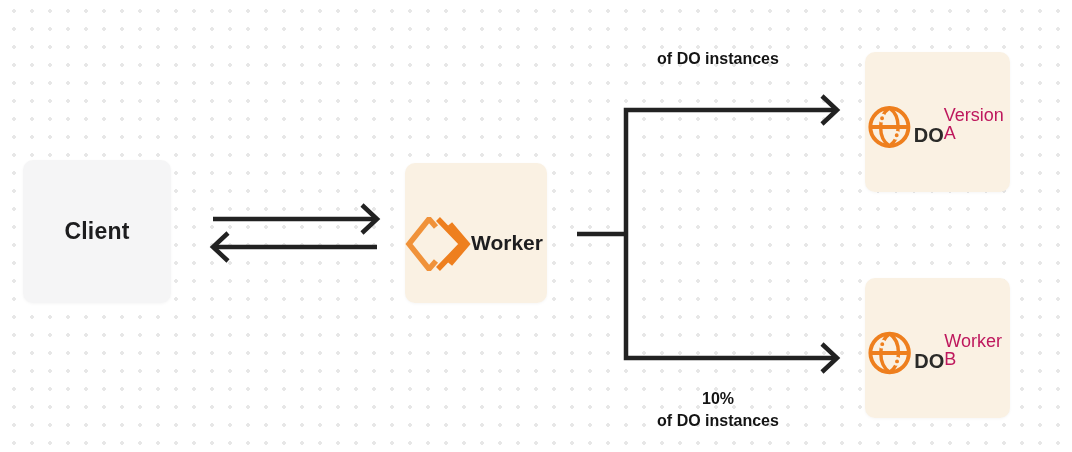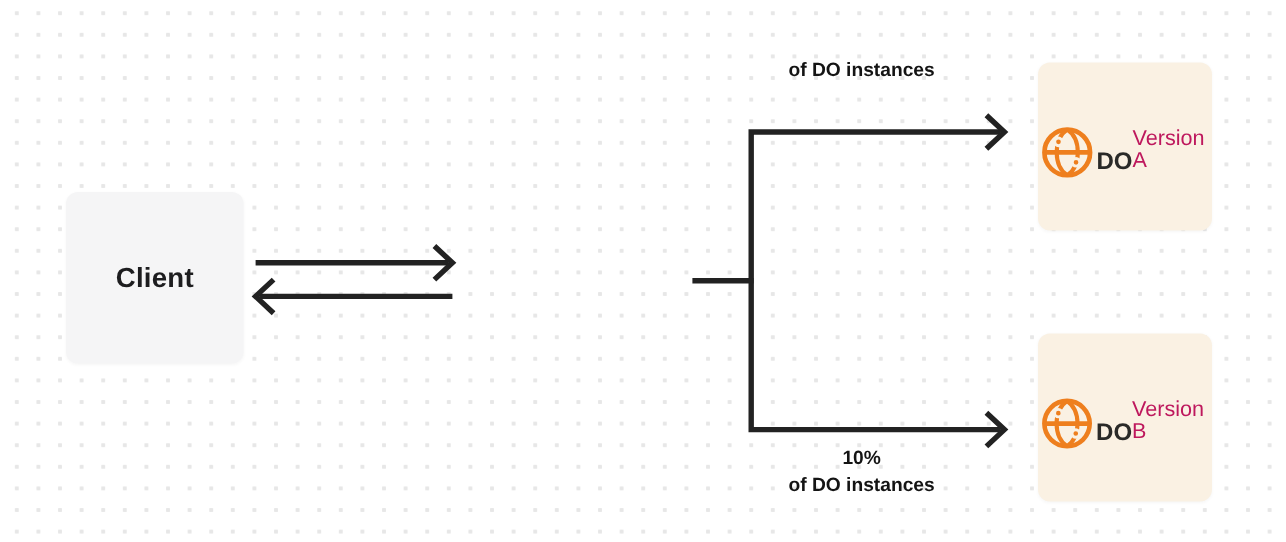--- a/index.html
+++ b/index.html
@@ -19,21 +19,21 @@
   }
   .node {
     position: absolute;
     border-radius: 10px;
     display: flex;
     flex-direction: row;
     align-items: center;
     box-shadow: 0 1px 3px rgba(0,0,0,0.04);
   }
   .client-box {
-    left: 55px; top: 160px; width: 148px; height: 143px;
+    left: 23px; top: 160px; width: 148px; height: 143px;
     background: #f5f5f6;
     justify-content: center;
   }
   .client-label {
     font-size: 23px; font-weight: bold; color: #1d1d1f; letter-spacing: .2px;
   }
   .worker-box {
     left: 405px; top: 163px; width: 142px; height: 140px;
     background: #faf1e3;
   }
@@ -56,21 +56,21 @@
     margin-top: 4px; font-size: 18px; color: #be185d; line-height: 18px;
   }
   .split-label {
     position: absolute;
     left: 588px; width: 260px;
     text-align: center;
     font-size: 16px; font-weight: bold; color: #141414;
     line-height: 22px;
   }
   .split-label-top { top: 48px; }
-  .split-label-bottom { top: 372px; }
+  .split-label-bottom { top: 388px; }
   .flow-arrows {
     position: absolute; left: 0; top: 0;
     width: 1072px; height: 452px;
     pointer-events: none;
   }
   .flow-arrows path { fill: none; stroke: #222222; stroke-width: 4.5; stroke-linejoin: miter; stroke-linecap: butt; }
 </style>
 </head>
 <body>
 
@@ -90,20 +90,28 @@
 
     <path d="M822 96 L837 110 L822 124" stroke="#222222"></path>
 
     <path d="M822 344 L837 358 L822 372" stroke="#222222"></path>
   </svg>
 
   <div class="node client-box">
     <span class="client-label">Client</span>
   </div>
 
+  <div class="node worker-box">
+    <svg class="worker-icon" viewBox="0 0 66 54" xmlns="http://www.w3.org/2000/svg">
+      <path d="M31 10 L24 2 L4 27 L24 52 L31 44" fill="none" stroke="#f0923a" stroke-width="5.5" stroke-linejoin="miter"></path>
+      <path d="M33 2 L57 27 L33 52" fill="none" stroke="#ee7f1e" stroke-width="5.5" stroke-linejoin="miter"></path>
+      <path d="M45 7 L62 27 L45 47" fill="none" stroke="#ee7f1e" stroke-width="5.5" stroke-linejoin="miter"></path>
+    </svg>
+    <span class="worker-label">Worker</span>
+  </div>
 
   <div class="node do-box do-box-a">
     <svg class="globe" viewBox="0 0 100 100" xmlns="http://www.w3.org/2000/svg">
       <circle cx="50" cy="50" r="39" fill="none" stroke="#ee7f1e" stroke-width="8"></circle>
       <line x1="12" y1="50" x2="88" y2="50" stroke="#ee7f1e" stroke-width="8"></line>
       <path d="M50 11 C26 27 26 73 50 89" fill="none" stroke="#ee7f1e" stroke-width="7"></path>
       <path d="M50 11 C74 27 74 73 50 89" fill="none" stroke="#ee7f1e" stroke-width="7"></path>
       <circle cx="35" cy="32" r="6.5" fill="#ee7f1e" stroke="#faf1e3" stroke-width="5"></circle>
       <circle cx="65" cy="67" r="6.5" fill="#ee7f1e" stroke="#faf1e3" stroke-width="5"></circle>
     </svg>
@@ -114,21 +122,21 @@
   <div class="node do-box do-box-b">
     <svg class="globe" viewBox="0 0 100 100" xmlns="http://www.w3.org/2000/svg">
       <circle cx="50" cy="50" r="39" fill="none" stroke="#ee7f1e" stroke-width="8"></circle>
       <line x1="12" y1="50" x2="88" y2="50" stroke="#ee7f1e" stroke-width="8"></line>
       <path d="M50 11 C26 27 26 73 50 89" fill="none" stroke="#ee7f1e" stroke-width="7"></path>
       <path d="M50 11 C74 27 74 73 50 89" fill="none" stroke="#ee7f1e" stroke-width="7"></path>
       <circle cx="35" cy="32" r="6.5" fill="#ee7f1e" stroke="#faf1e3" stroke-width="5"></circle>
       <circle cx="65" cy="67" r="6.5" fill="#ee7f1e" stroke="#faf1e3" stroke-width="5"></circle>
     </svg>
     <span class="do-title">DO</span>
-    <span class="do-sub">Version B</span>
+    <span class="do-sub">Worker B</span>
   </div>
 
   <div class="split-label split-label-top">
     <div>of DO instances</div>
   </div>
   <div class="split-label split-label-bottom">
     <div>10%</div>
     <div>of DO instances</div>
   </div>
 

